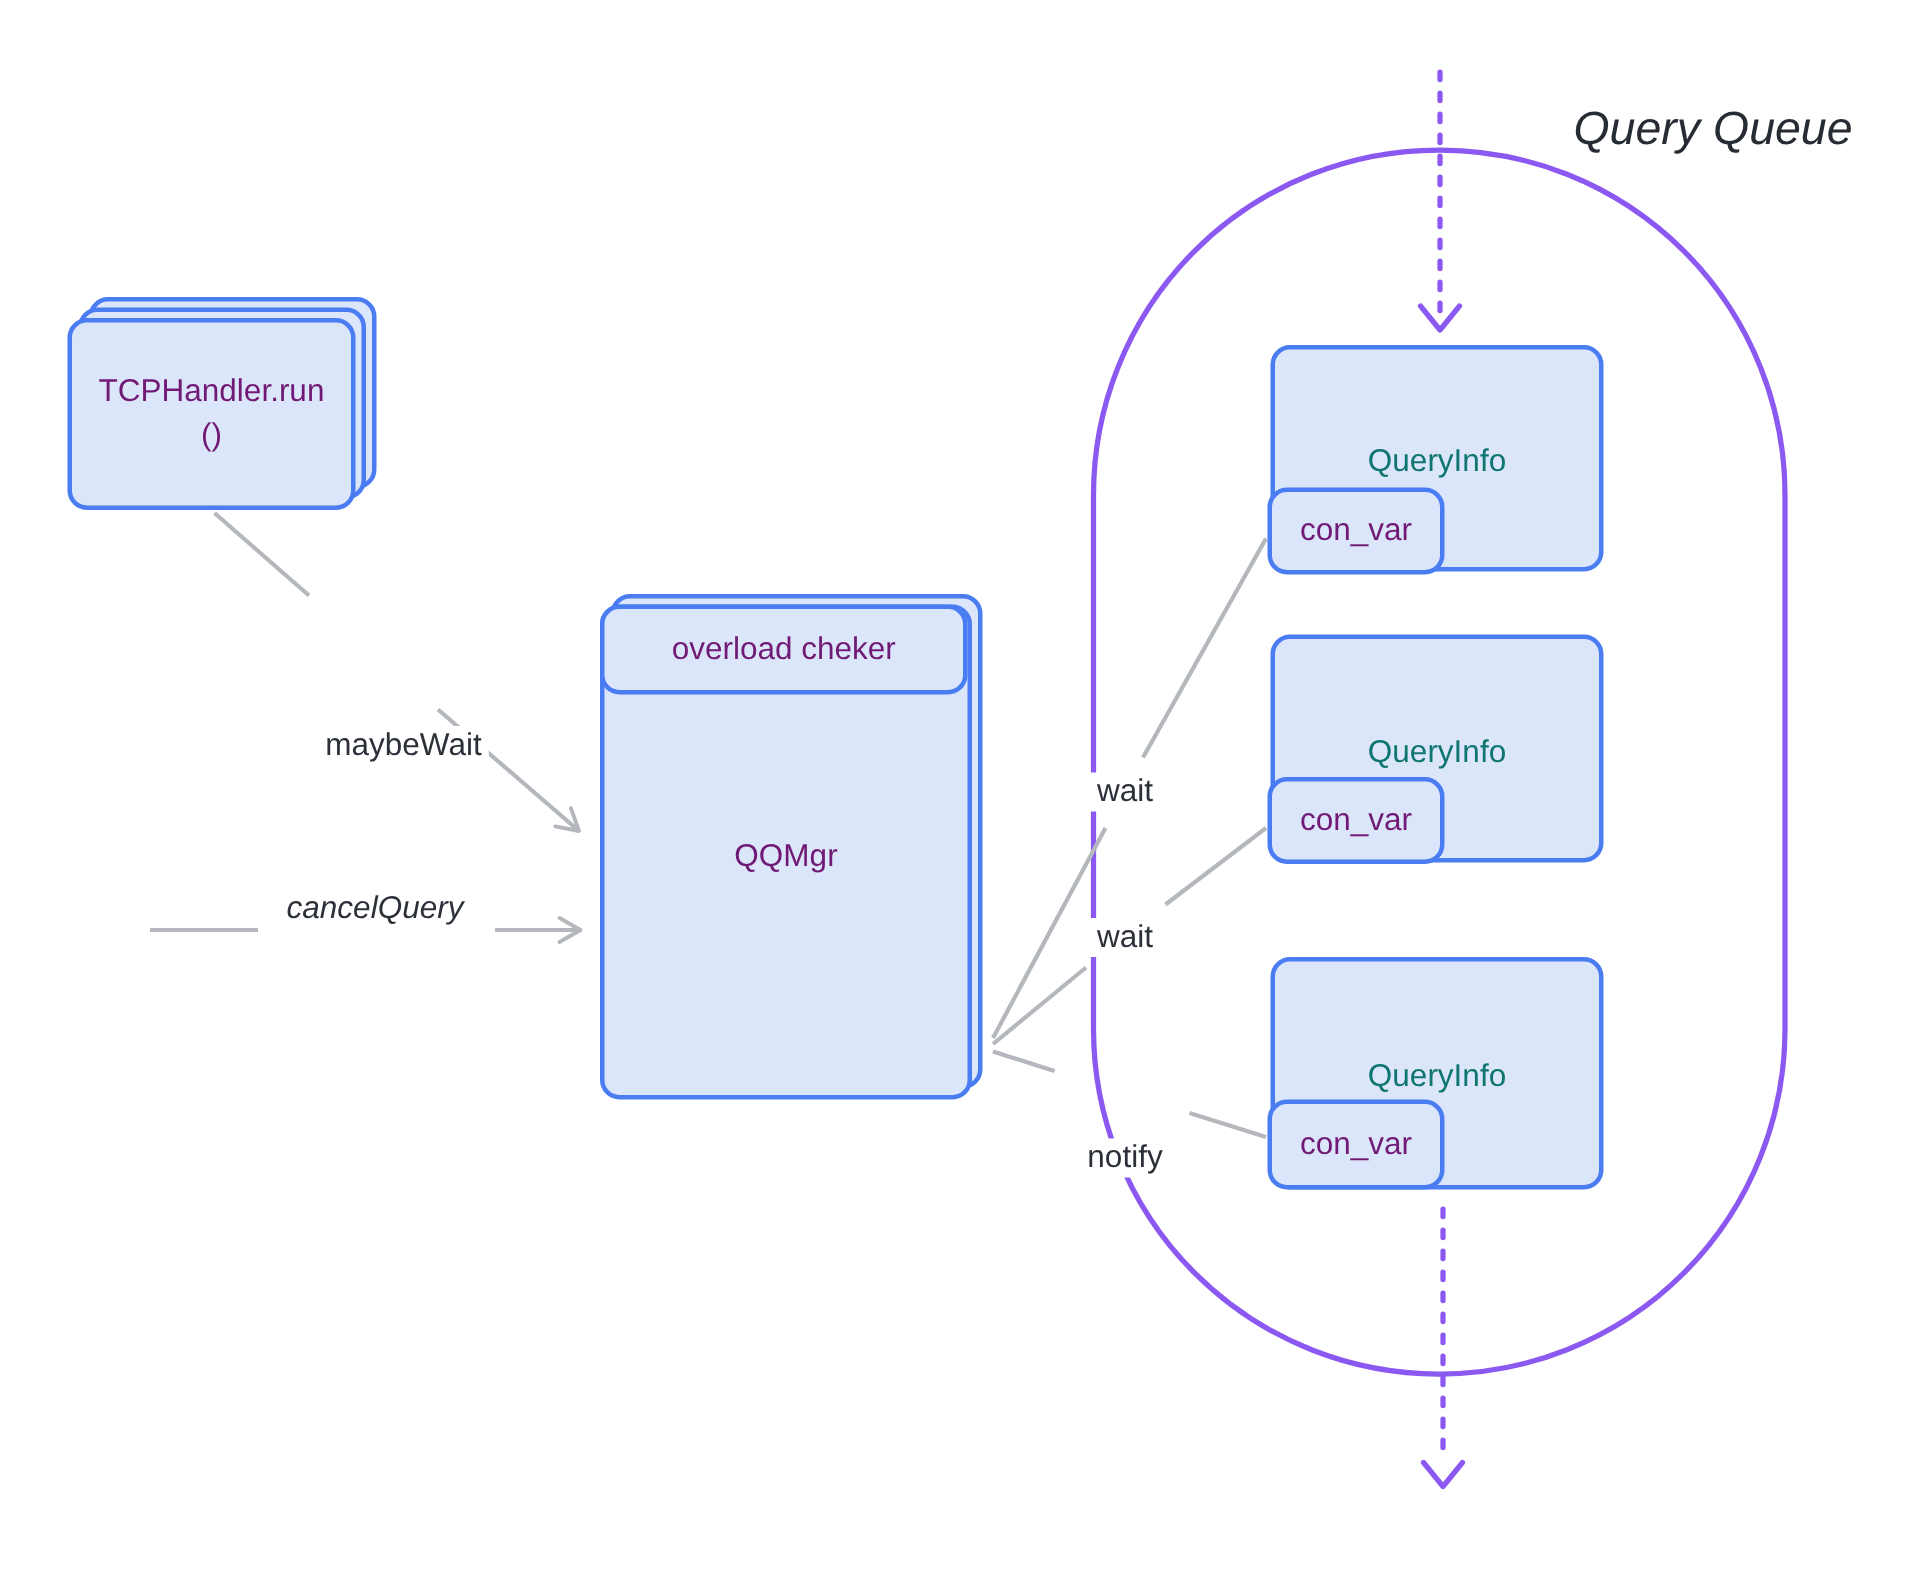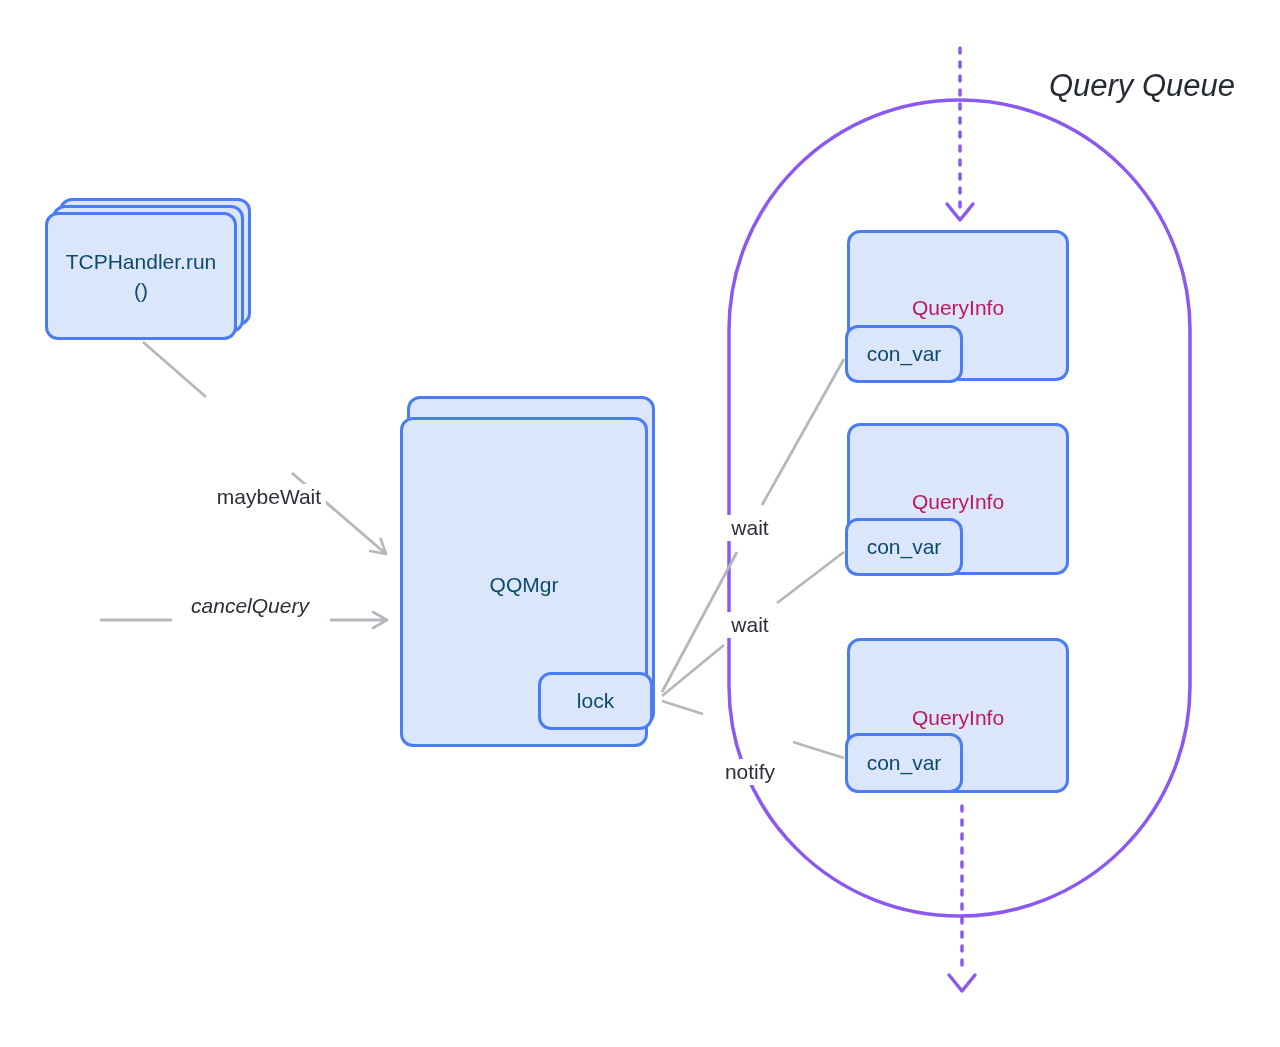--- a/index.html
+++ b/index.html
@@ -21,29 +21,29 @@
     border-radius: 13px;
     z-index: 2;
   }
   .node .center-label {
     position: absolute;
     left: 0; right: 0; top: 50%;
     transform: translateY(-50%);
     text-align: center;
     font-size: 21px;
     line-height: 1.4;
-    color: #0c4a6e;
+    color: #701a75;
   }
   .qinfo-label {
     position: absolute;
     left: 0; right: 0; top: 52%;
     transform: translateY(-50%);
     text-align: center;
     font-size: 21px;
-    color: #be185d;
+    color: #0f766e;
   }
   .edge-label {
     position: absolute;
     transform: translate(-50%, -50%);
     font-size: 21px;
     color: #2b3039;
     background: #ffffff;
     padding: 1px 5px;
     z-index: 3;
     white-space: nowrap;
@@ -102,25 +102,25 @@
   <div class="node" style="left:59px; top:198px; width:192px; height:128px;"></div>
   <div class="node" style="left:52px; top:205px; width:192px; height:128px;"></div>
   <div class="node" style="left:45px; top:212px; width:192px; height:128px;">
     <div class="center-label">
       <div>TCPHandler.run</div>
       <div>()</div>
     </div>
   </div>
 
   <div class="node" style="left:407px; top:396px; width:248px; height:330px;"></div>
-  <div class="node" style="left:400px; top:417px; width:248px; height:330px;">
+  <div class="node" style="left:400px; top:403px; width:248px; height:330px;">
     <div class="center-label" style="top:51%;">QQMgr</div>
   </div>
-  <div class="node" style="left:538px; top:672px; width:115px; height:58px; z-index:2;">
-    <div class="center-label">lock</div>
+  <div class="node" style="left:400px; top:403px; width:245px; height:60px; z-index:2;">
+    <div class="center-label">overload cheker</div>
   </div>
 
   <div class="node" style="left:847px; top:230px; width:222px; height:151px;">
     <div class="qinfo-label">QueryInfo</div>
   </div>
   <div class="node" style="left:845px; top:325px; width:118px; height:58px; z-index:3;">
     <div class="center-label">con_var</div>
   </div>
 
   <div class="node" style="left:847px; top:423px; width:222px; height:152px;">

